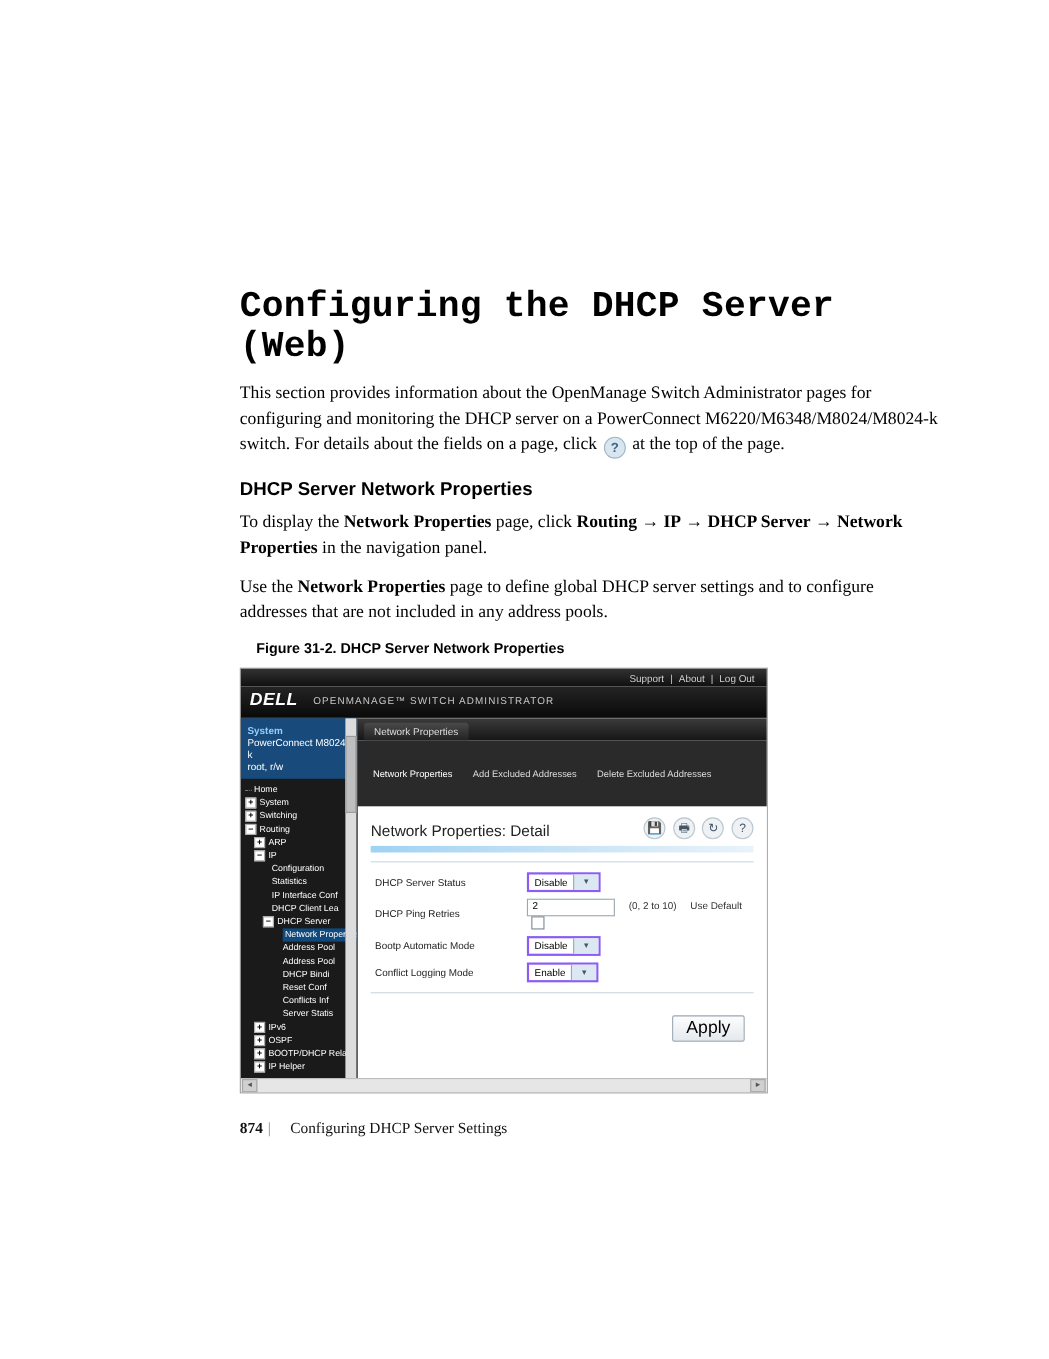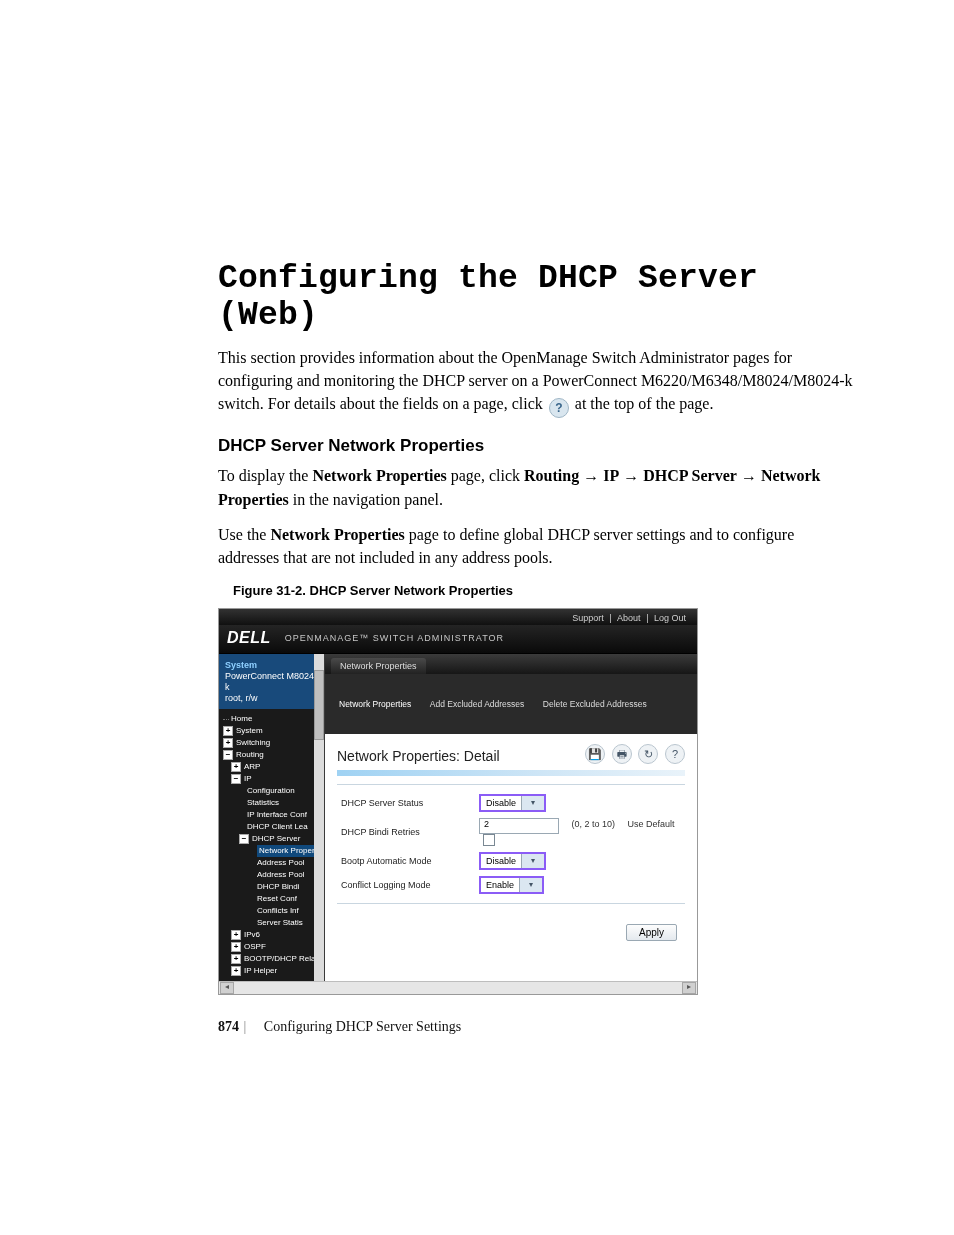--- a/index.html
+++ b/index.html
@@ -46,21 +46,21 @@
   table.fields{width:100%;border-collapse:collapse;font-size:9px}
   table.fields td{padding:3px 4px;vertical-align:middle}
   table.fields td.lab{width:130px;color:#222}
   .sel-box{display:inline-flex;align-items:center;border:2px solid #8b5cf6;height:14px}
   .sel-box span{padding:0 5px;font-size:9px}
   .sel-box .dd{width:12px;height:14px;background:#dbe7f1;border-left:1px solid #9aa8b3;text-align:center;font:8px/14px Arial;color:#456}
   .txt{border:1px solid #9aa8b3;height:14px;padding:0 4px;font-size:9px;display:inline-block;min-width:70px}
   .hint{margin-left:10px;color:#333}
   .cb{display:inline-block;width:10px;height:10px;border:1px solid #7a8893;background:#fff;vertical-align:-2px;margin-left:4px}
   .applyrow{text-align:right;margin:20px 8px 0 0}
-  .apply{display:inline-block;border:1px solid #9aa8b3;background:linear-gradient(#fdfdfd,#e4e9ee);padding:2px 12px;font-size:10px;border-radius:2px}
+  .apply{display:inline-block;border:1px solid #9aa8b3;background:linear-gradient(#fdfdfd,#e4e9ee);padding:2px 12px;font-size:16px;border-radius:2px}
   .footer{position:absolute;left:218px;bottom:200px;font-family:Georgia,serif;font-size:14px;color:#111}
   .footer .pn{font-weight:bold;margin-right:1px}
   .footer .bar{color:#888;margin-right:14px}
 </style>
 </head>
 <body>
 
 <div class="page">
   <h1>Configuring the DHCP Server (Web)</h1>
   <p class="intro">
@@ -207,21 +207,21 @@
                 <tr>
               <td class="lab">DHCP Server Status</td>
               <td>
                 <span class="sel-box">
                   <span>Disable</span>
                       <span class="dd">▾</span>
                 </span>
               </td>
             </tr>
             <tr>
-              <td class="lab">DHCP Bindi Retries</td>
+              <td class="lab">DHCP Ping Retries</td>
               <td>
                 <span class="txt">2</span>
                 <span class="hint">(0, 2 to 10)</span>
                 <span class="hint">Use Default</span>
                 <span class="cb"></span>
               </td>
             </tr>
             <tr>
               <td class="lab">Bootp Automatic Mode</td>
               <td>

